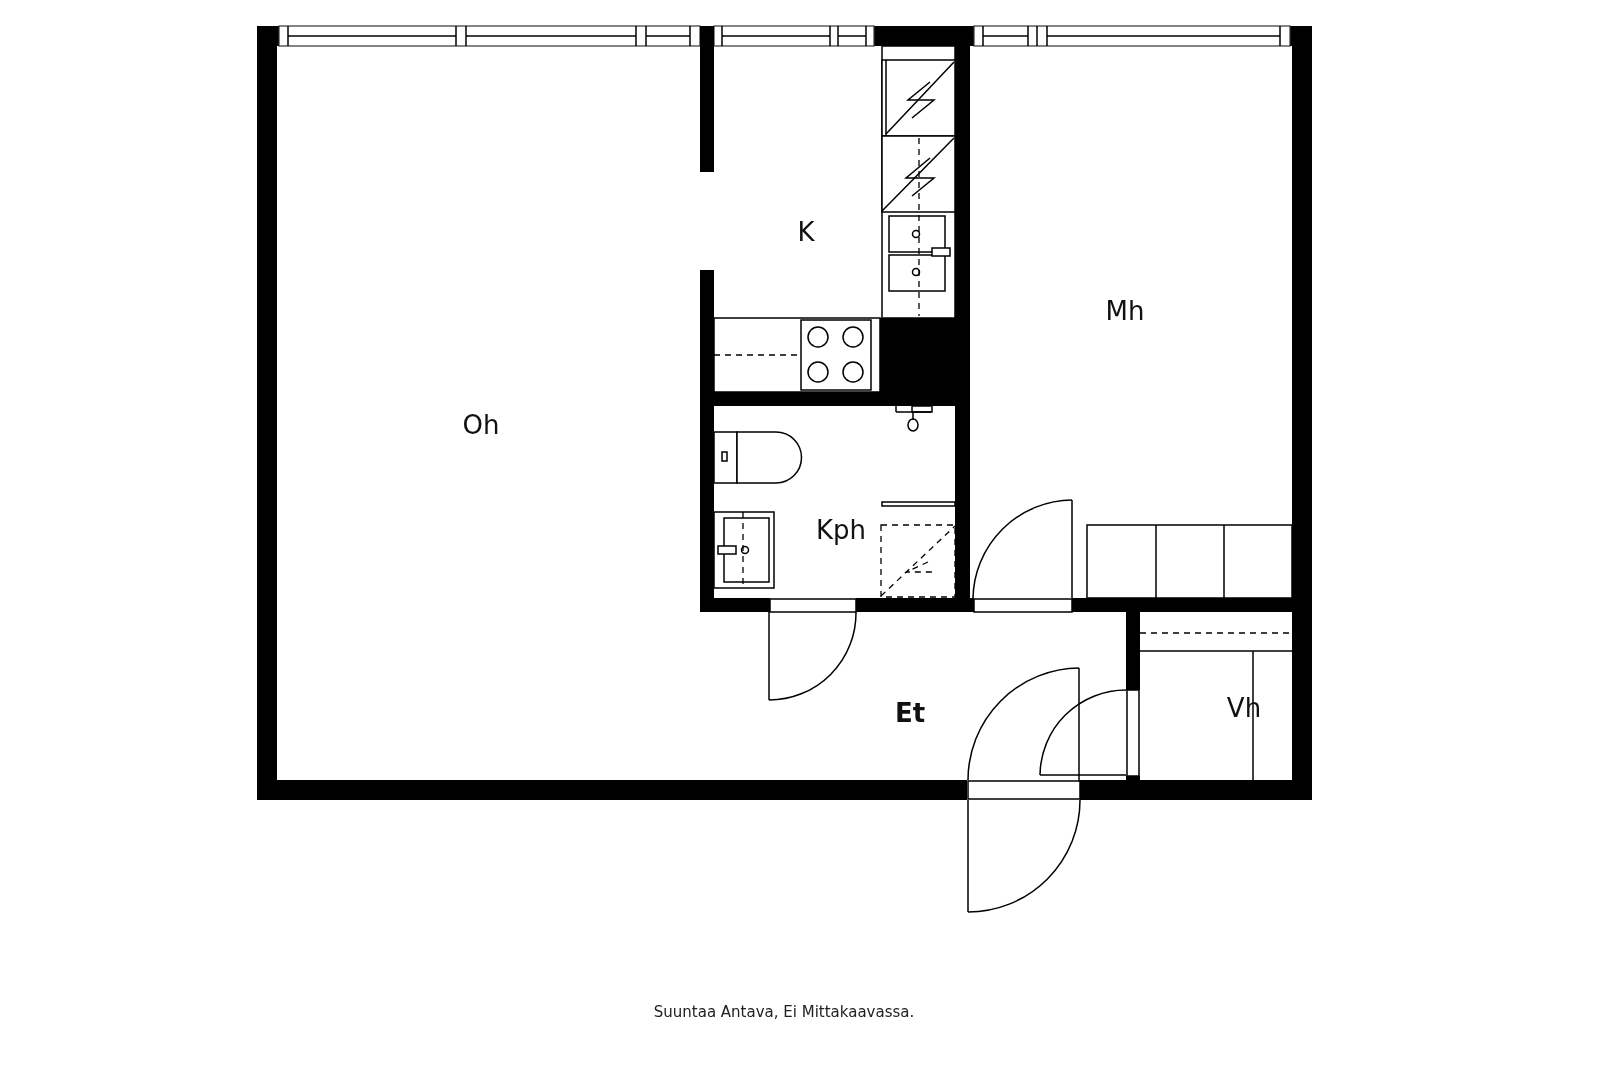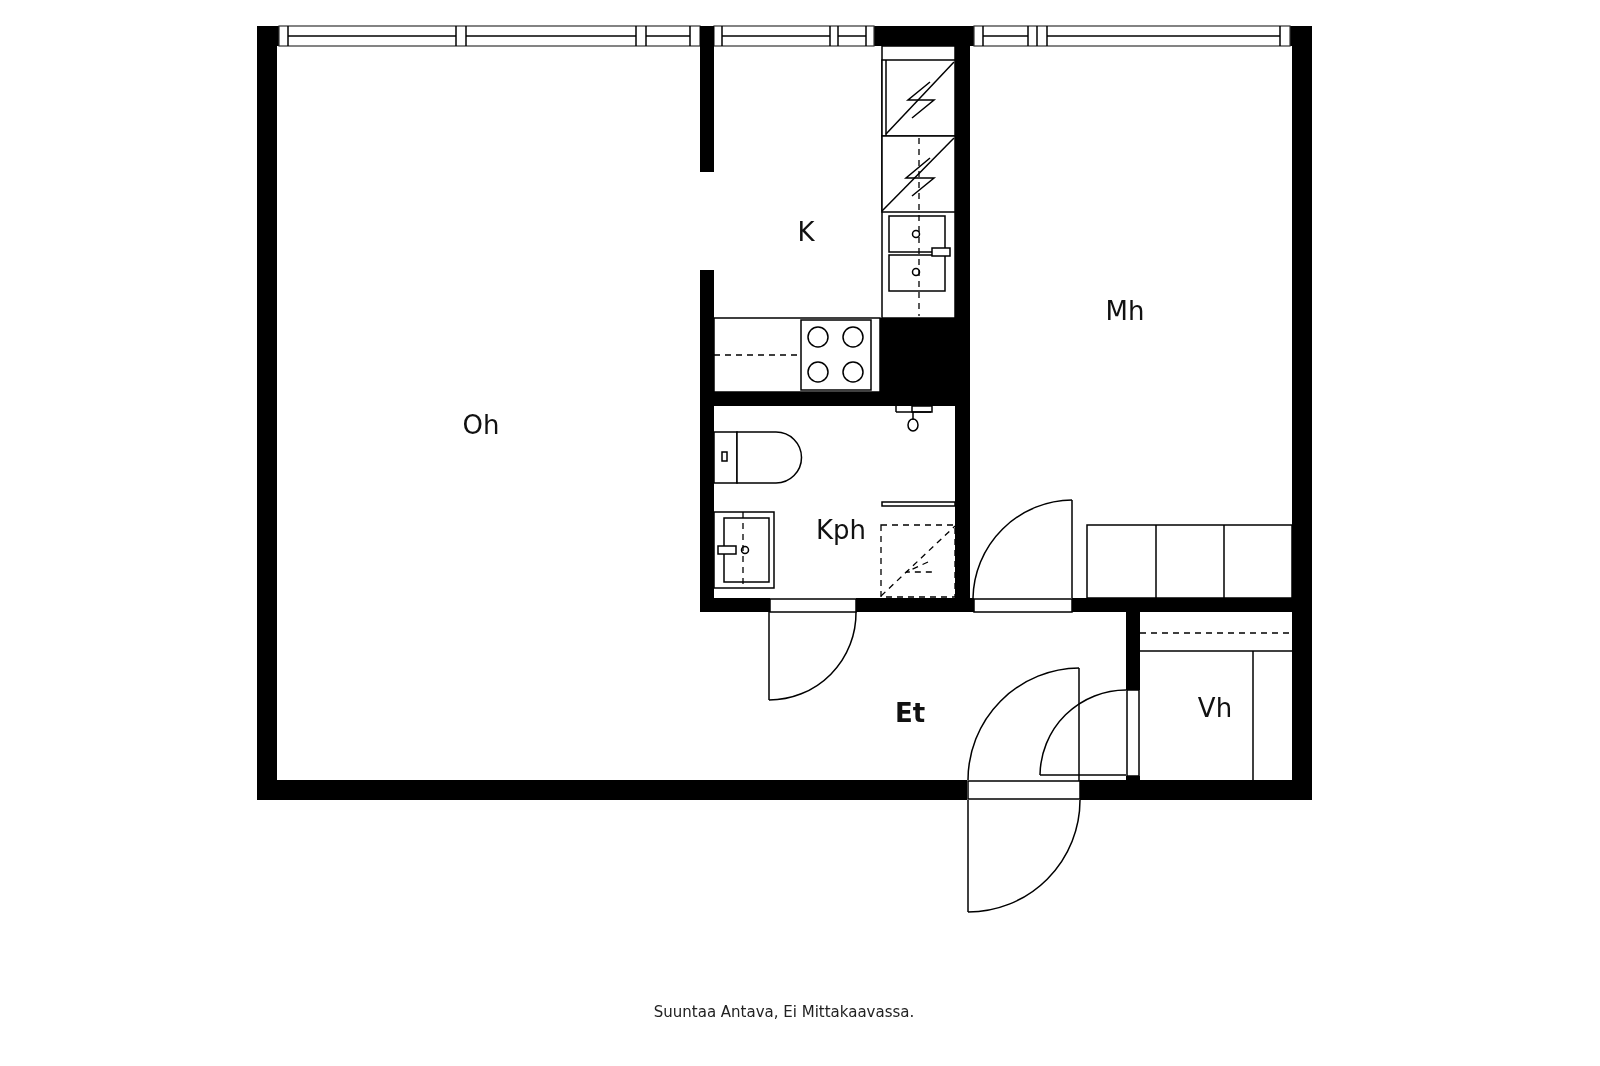--- a/index.html
+++ b/index.html
@@ -169,15 +169,15 @@
     <line class="thin" x1="968" y1="800" x2="968" y2="912"></line>
     <path class="thin" d="M968,912 A112,112 0 0 0 1080,800"></path>
   </g>
 </svg>
 
 <div class="label" style="left:481px; top:425px;">Oh</div>
 <div class="label" style="left:806px; top:232px;">K</div>
 <div class="label" style="left:1125px; top:311px;">Mh</div>
 <div class="label" style="left:841px; top:530px;">Kph</div>
 <div class="label" style="left:910px; top:713px;font-weight:bold;">Et</div>
-<div class="label" style="left:1215px; top:708px;text-align:center;">Vh</div>
+<div class="label" style="left:1244px; top:708px;text-align:center;">Vh</div>
 
 <div class="footer">Suuntaa Antava, Ei Mittakaavassa.</div>
 
 </body></html>

